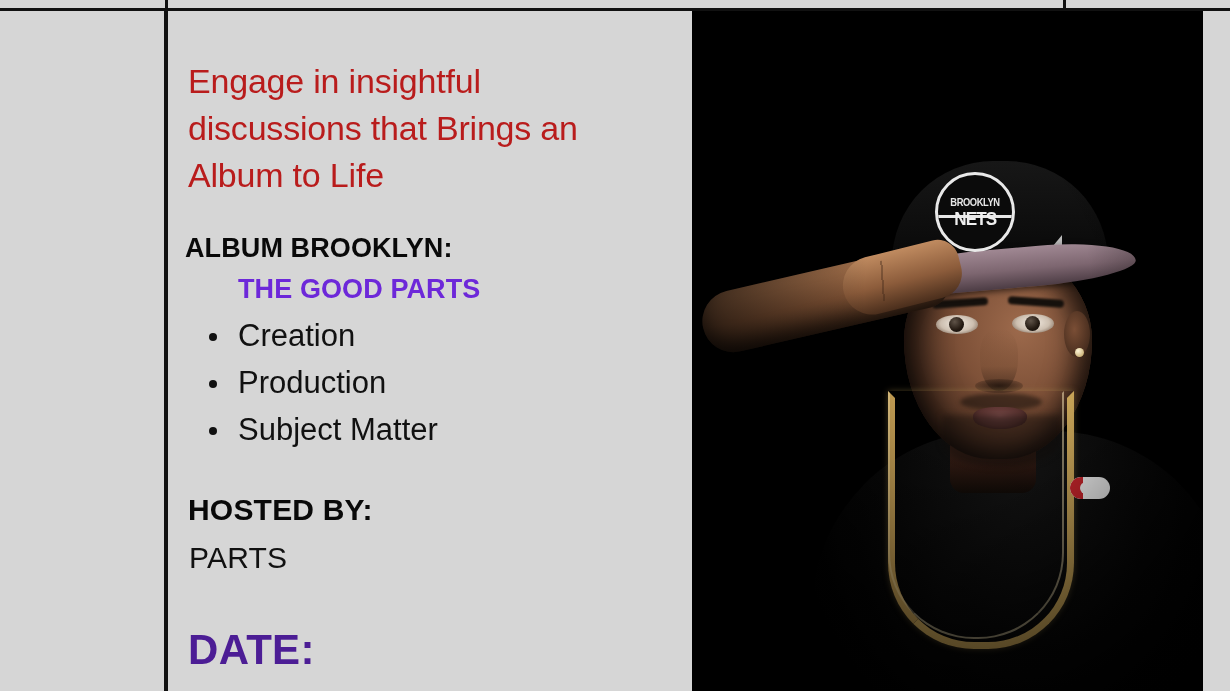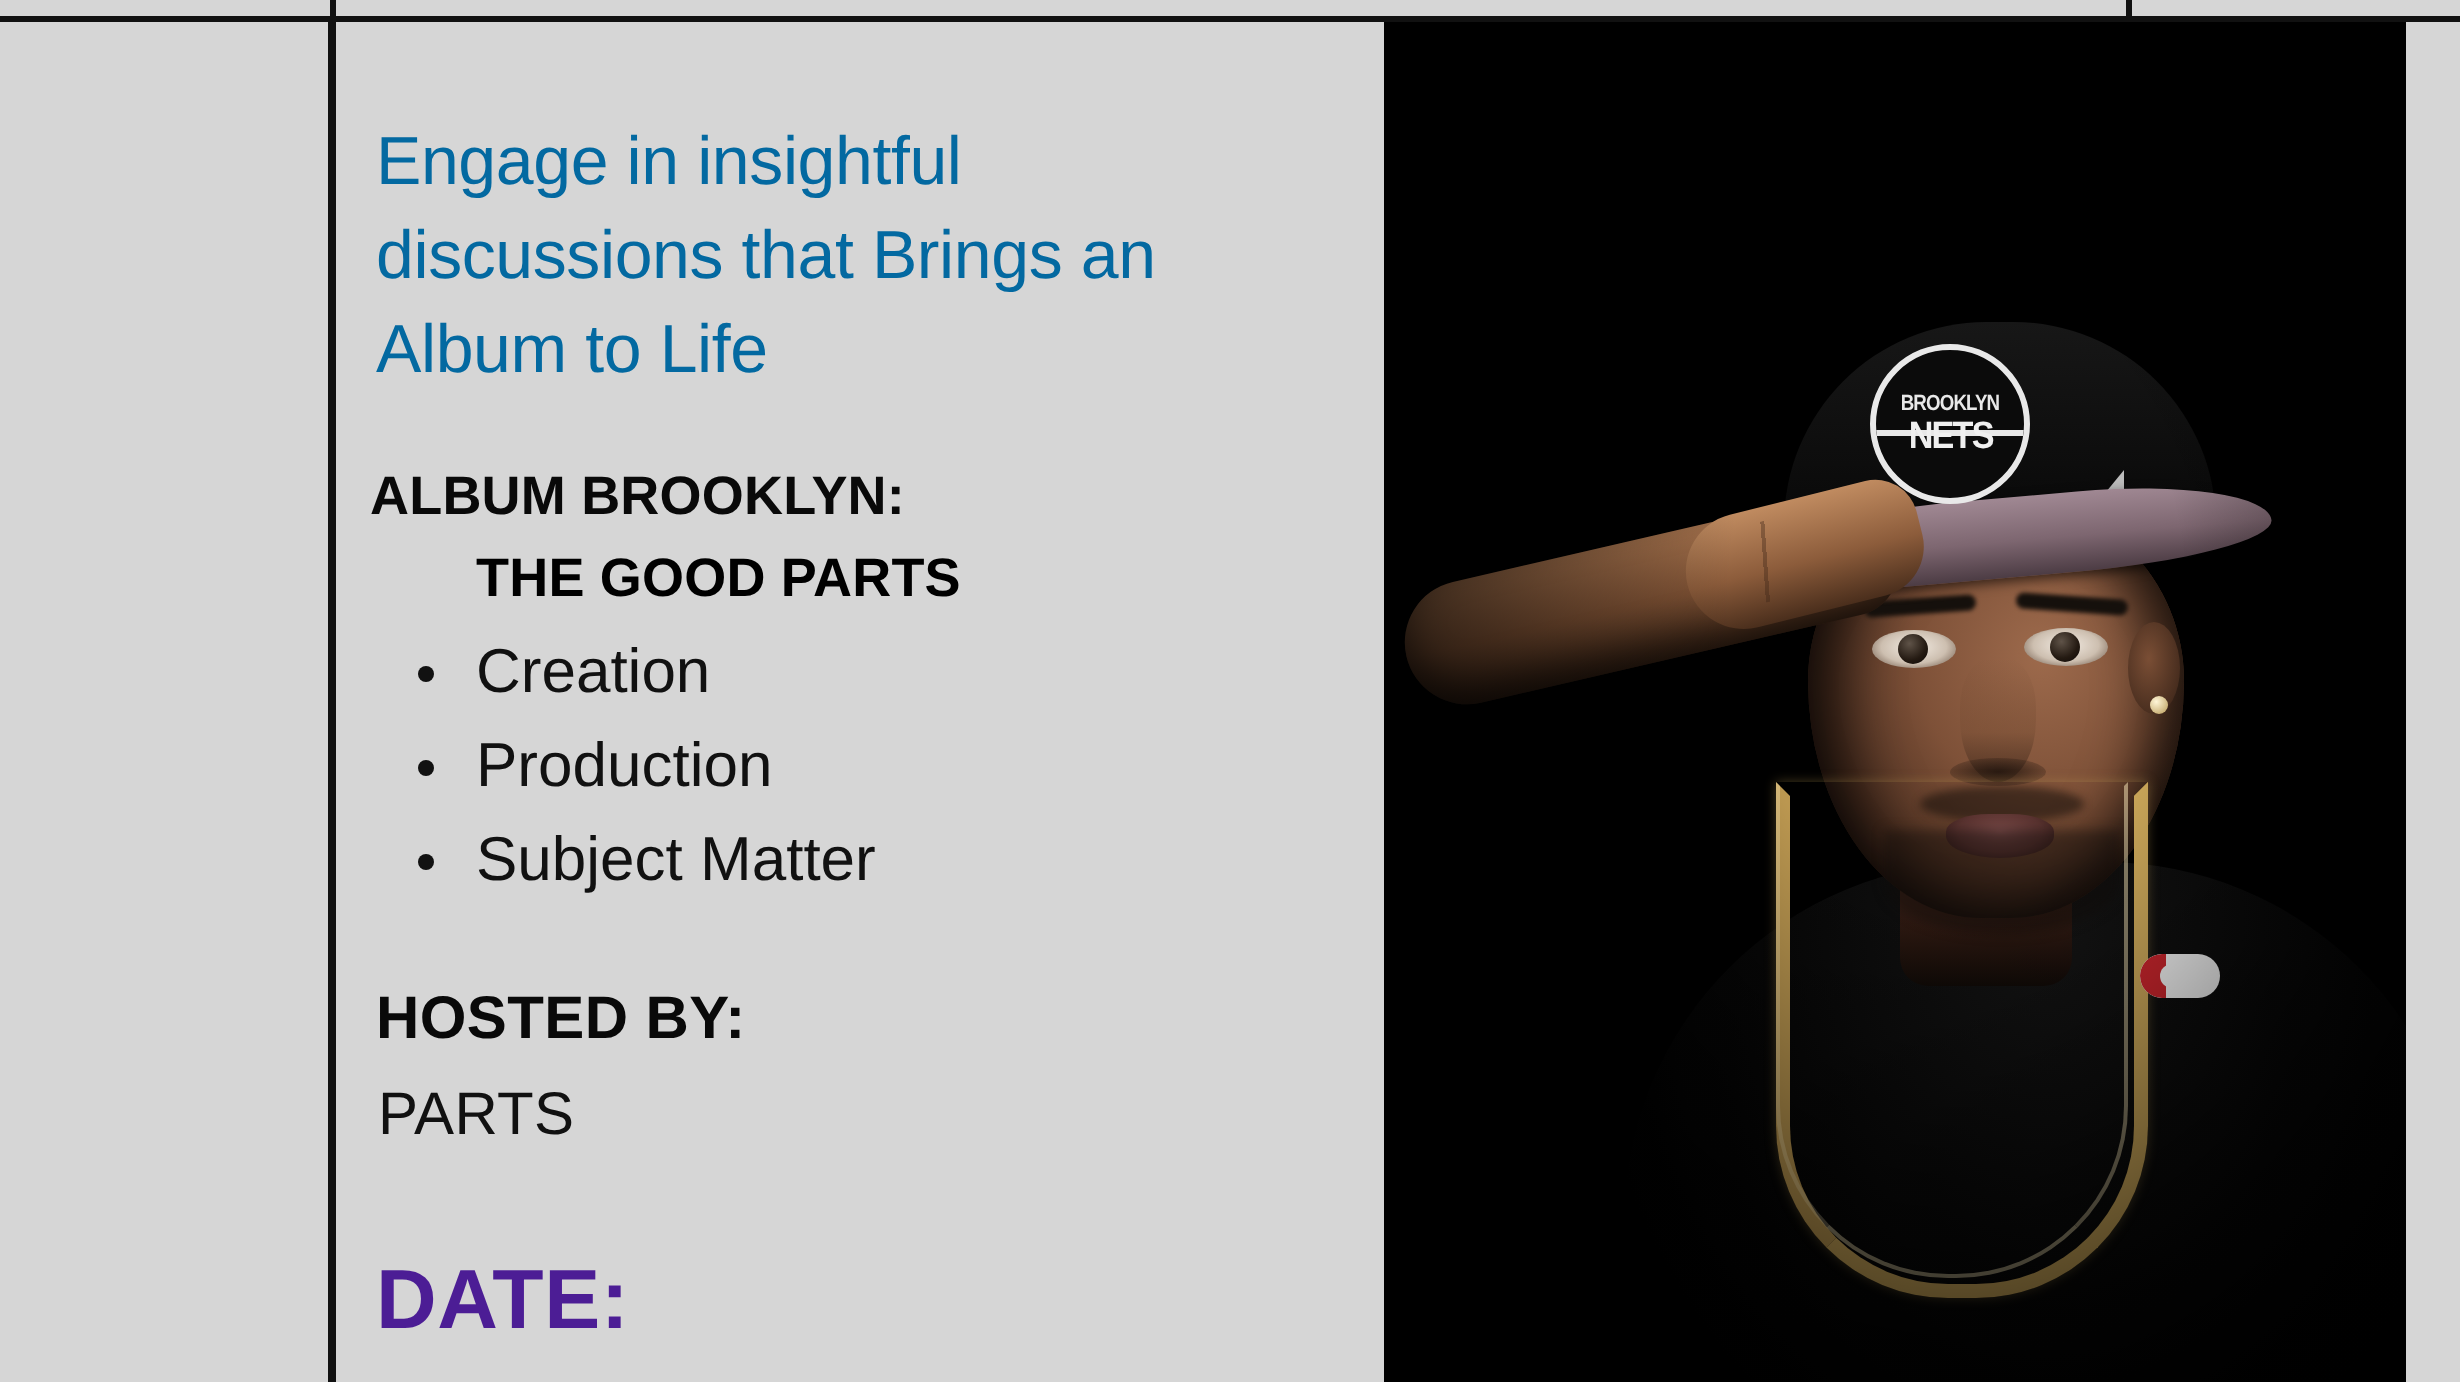--- a/index.html
+++ b/index.html
@@ -78,40 +78,40 @@
   }
 
   .headline {
     position: absolute;
     left: 0;
     top: 47px;
     width: 420px;
     font-size: 34px;
     line-height: 47px;
     font-weight: 400;
-    color: #0369a1;
+    color: #b91c1c;
     letter-spacing: -0.2px;
   }
 
   .highlight-label {
     position: absolute;
     left: -3px;
     top: 222px;
     font-size: 27px;
     font-weight: 700;
     color: #090909;
     letter-spacing: 0.1px;
   }
   .highlight-sub {
     position: absolute;
     left: 50px;
     top: 263px;
     font-size: 27px;
     font-weight: 700;
-    color: #000000;
+    color: #6d28d9;
     letter-spacing: 0.1px;
   }
 
   .bullets {
     position: absolute;
     left: 8px;
     top: 297px;
     margin: 4px;
     padding: 0;
     list-style: none;

